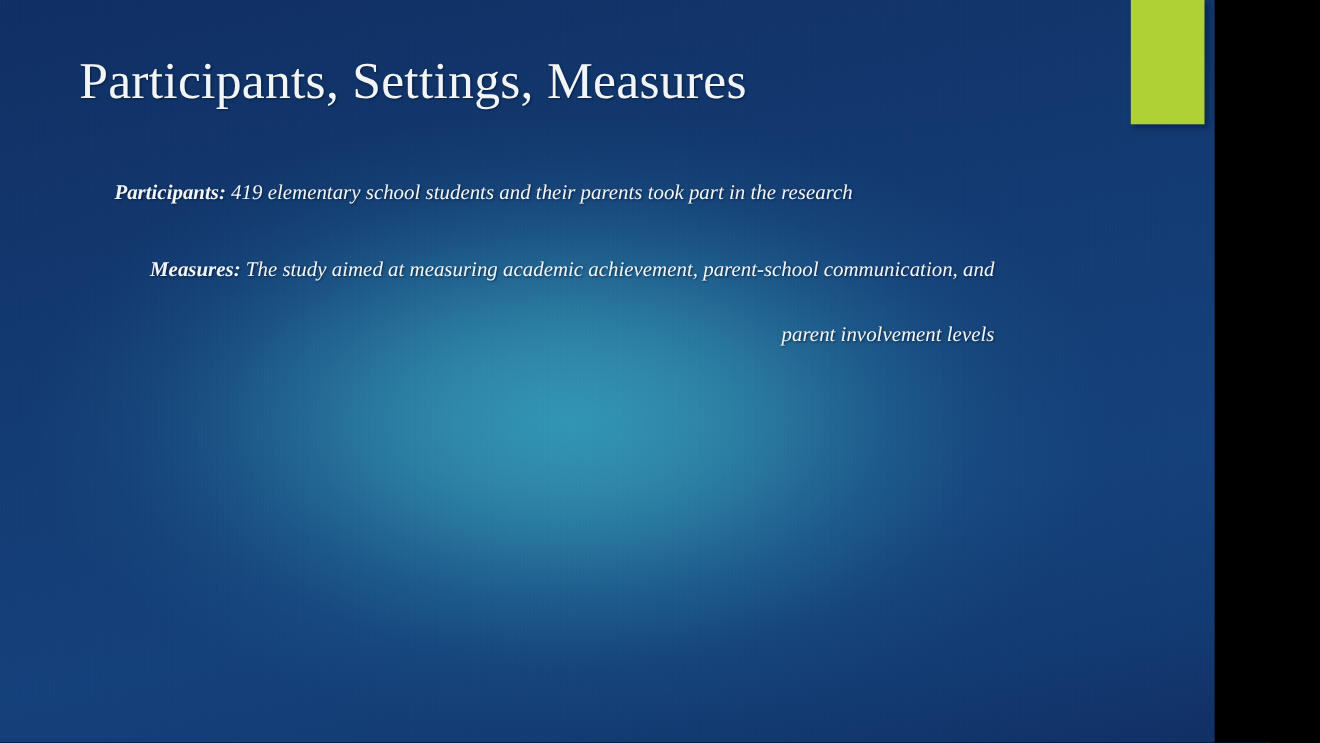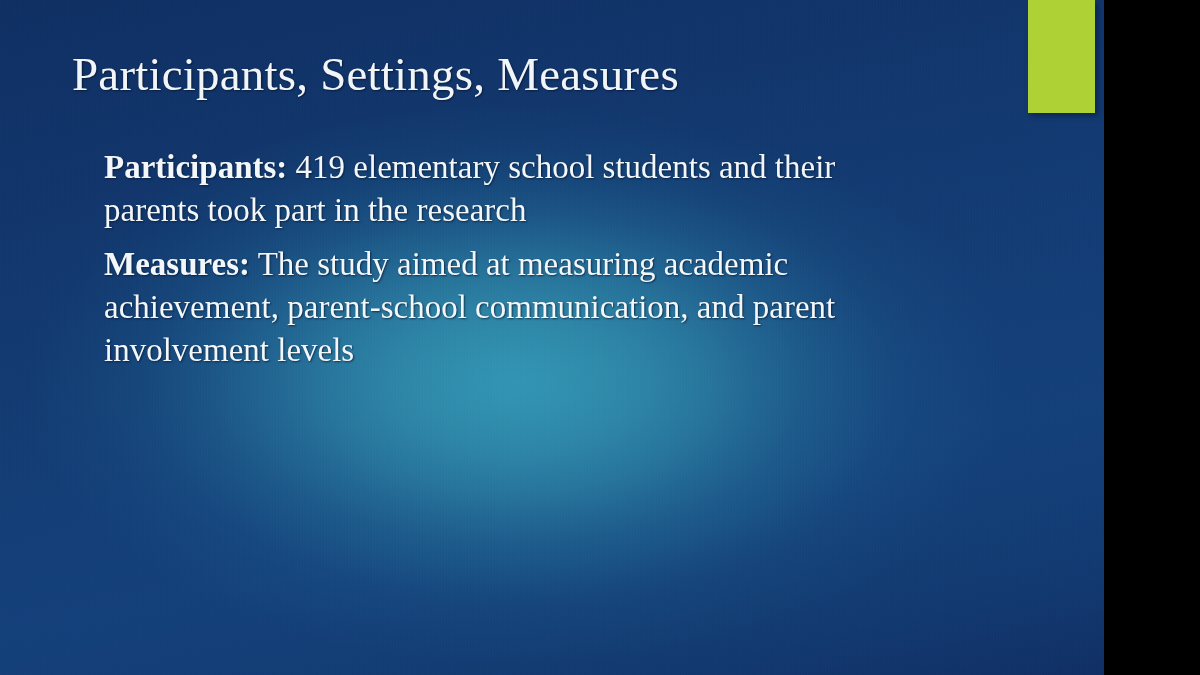--- a/index.html
+++ b/index.html
@@ -86,28 +86,30 @@
   .body-block {
     position: absolute;
     left: 104px;
     top: 146px;
     width: 800px;
     z-index: 4;
   }
 
   .body-para {
     margin: 0 0 11px 0;
-    font-size: 33px;
-    line-height: 43px;
+    font-size: 19px;
+    line-height: 59px;
     color: #f4f7fa;
     text-shadow: 1px 1px 2px rgba(4, 22, 46, 0.70);
+    font-style: italic;
   }
 
   .body-para:last-child {
     margin-bottom: 0;
+    text-align: right;
   }
 
   .lead {
     font-weight: bold;
   }
 </style>
 </head>
 <body>
 
 <div id="slide">

